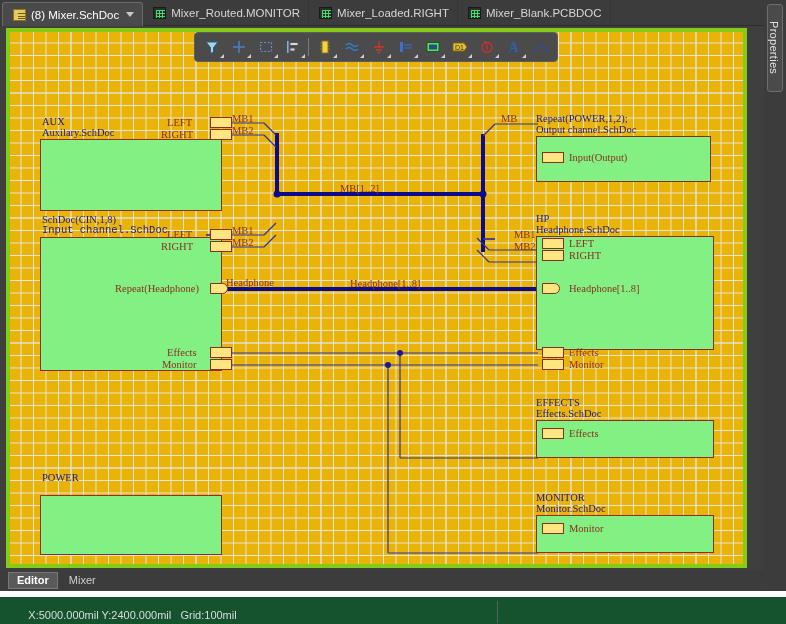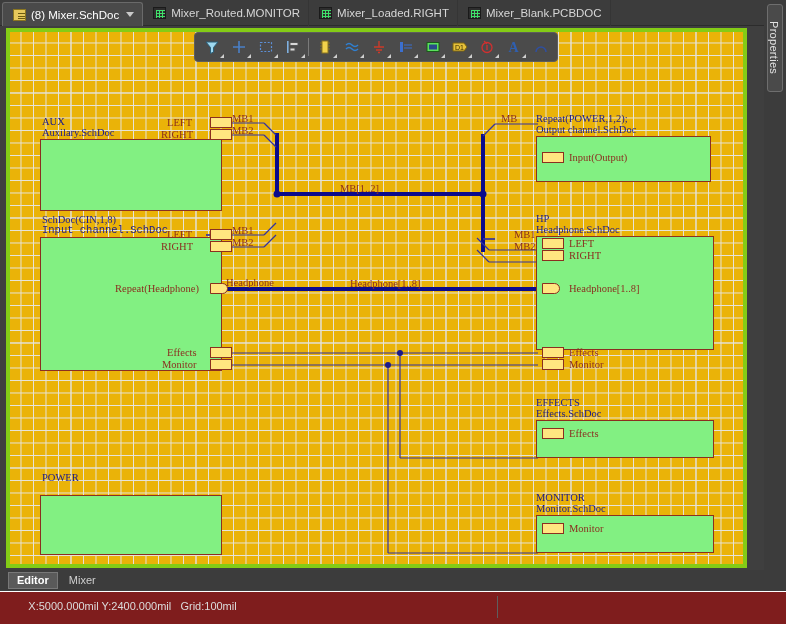--- a/index.html
+++ b/index.html
@@ -230,23 +230,23 @@
     background: #5a5a5a;
     color: #ffffff;
     font-weight: bold;
     border: 1px solid #787878;
   }
 
   
   #statusbar {
     position: absolute; left: 0; top: 591px;
     width: 786px; height: 33px;
-    background: #7f1d1d;
-    border-top: 1px solid #ffffff;
-    display: flex; align-items: flex-end;
+    background: #14532d;
+    border-top: 6px solid #ffffff;
+    display: flex; align-items: flex-start;
   }
   #statustext {
     font-size: 11px;
     color: #dcdcdc;
     padding-left: 10px;
     white-space: pre;
   }
   #statusdiv {
     position: absolute; left: 497px; top: 4px;
     width: 1px; height: 22px;

